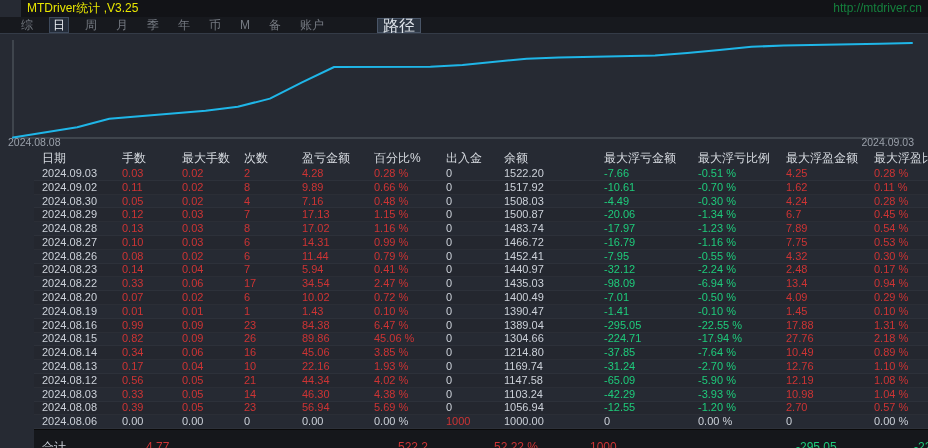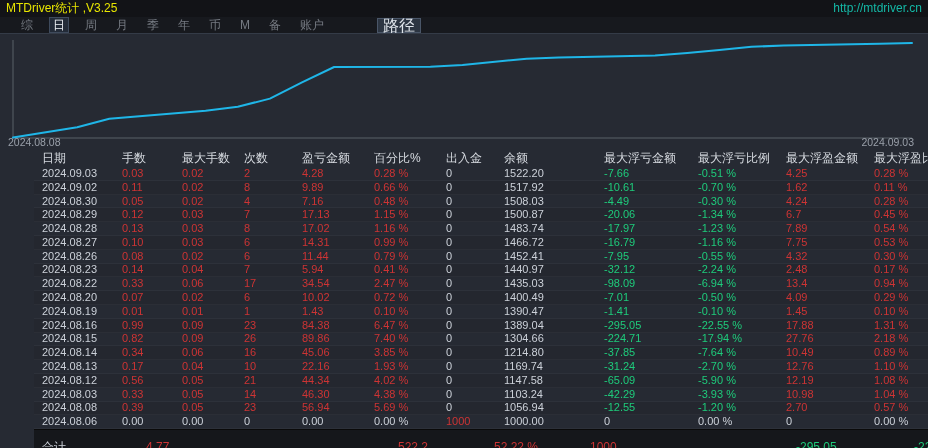--- a/index.html
+++ b/index.html
@@ -1,23 +1,23 @@
 <!DOCTYPE html>
 <html><head>
 <meta charset="utf-8">
 <style>
   * { margin:0; padding:0; box-sizing:border-box; }
   html,body { width:928px; height:448px; overflow:hidden; background:#262a33;
               font-family:"Liberation Sans", sans-serif; }
 
   
   .titlebar { height:17px; background:#121317; display:flex; align-items:center;
-              justify-content:space-between; padding:0 6px 0 6px; }
+              justify-content:space-between; padding:0 6px 0 6px;margin-left:21px; }
   .app-title { color:#e8e600; font-size:12px; line-height:17px; white-space:nowrap; }
-  .app-url   { color:#14b8a6; font-size:12px; line-height:17px; white-space:nowrap; }
+  .app-url   { color:#15803d; font-size:12px; line-height:17px; white-space:nowrap; }
 
   
   .menubar { height:16px; background:#17191e; display:flex; align-items:center;
              padding-left:18px; }
   .menu-tabs { display:flex; align-items:center; gap:13px; }
   .menu-tab { color:#757a82; font-size:12px; line-height:14px; padding:0 3px; cursor:default; }
   .menu-tab.active { background:#232b38; border:1px solid #3e4a5c; color:#eef1f5; }
   .path-button { margin-left:50px; background:#2c3542; border:1px solid #4a5668;
                  color:#dfe4ea; font-size:16px; line-height:13px; padding:0 5px; }
 
@@ -263,21 +263,21 @@
         <span class="cell c-g">-22.55 %</span>
         <span class="cell c-r">17.88</span>
         <span class="cell c-r">1.31 %</span>
       </div>
       <div class="trow">
         <span class="cell c-w">2024.08.15</span>
         <span class="cell c-r">0.82</span>
         <span class="cell c-r">0.09</span>
         <span class="cell c-r">26</span>
         <span class="cell c-r">89.86</span>
-        <span class="cell c-r">7.40 %</span>
+        <span class="cell c-r">45.06 %</span>
         <span class="cell c-w">0</span>
         <span class="cell c-w">1304.66</span>
         <span class="cell c-g">-224.71</span>
         <span class="cell c-g">-17.94 %</span>
         <span class="cell c-r">27.76</span>
         <span class="cell c-r">2.18 %</span>
       </div>
       <div class="trow">
         <span class="cell c-w">2024.08.14</span>
         <span class="cell c-r">0.34</span>

